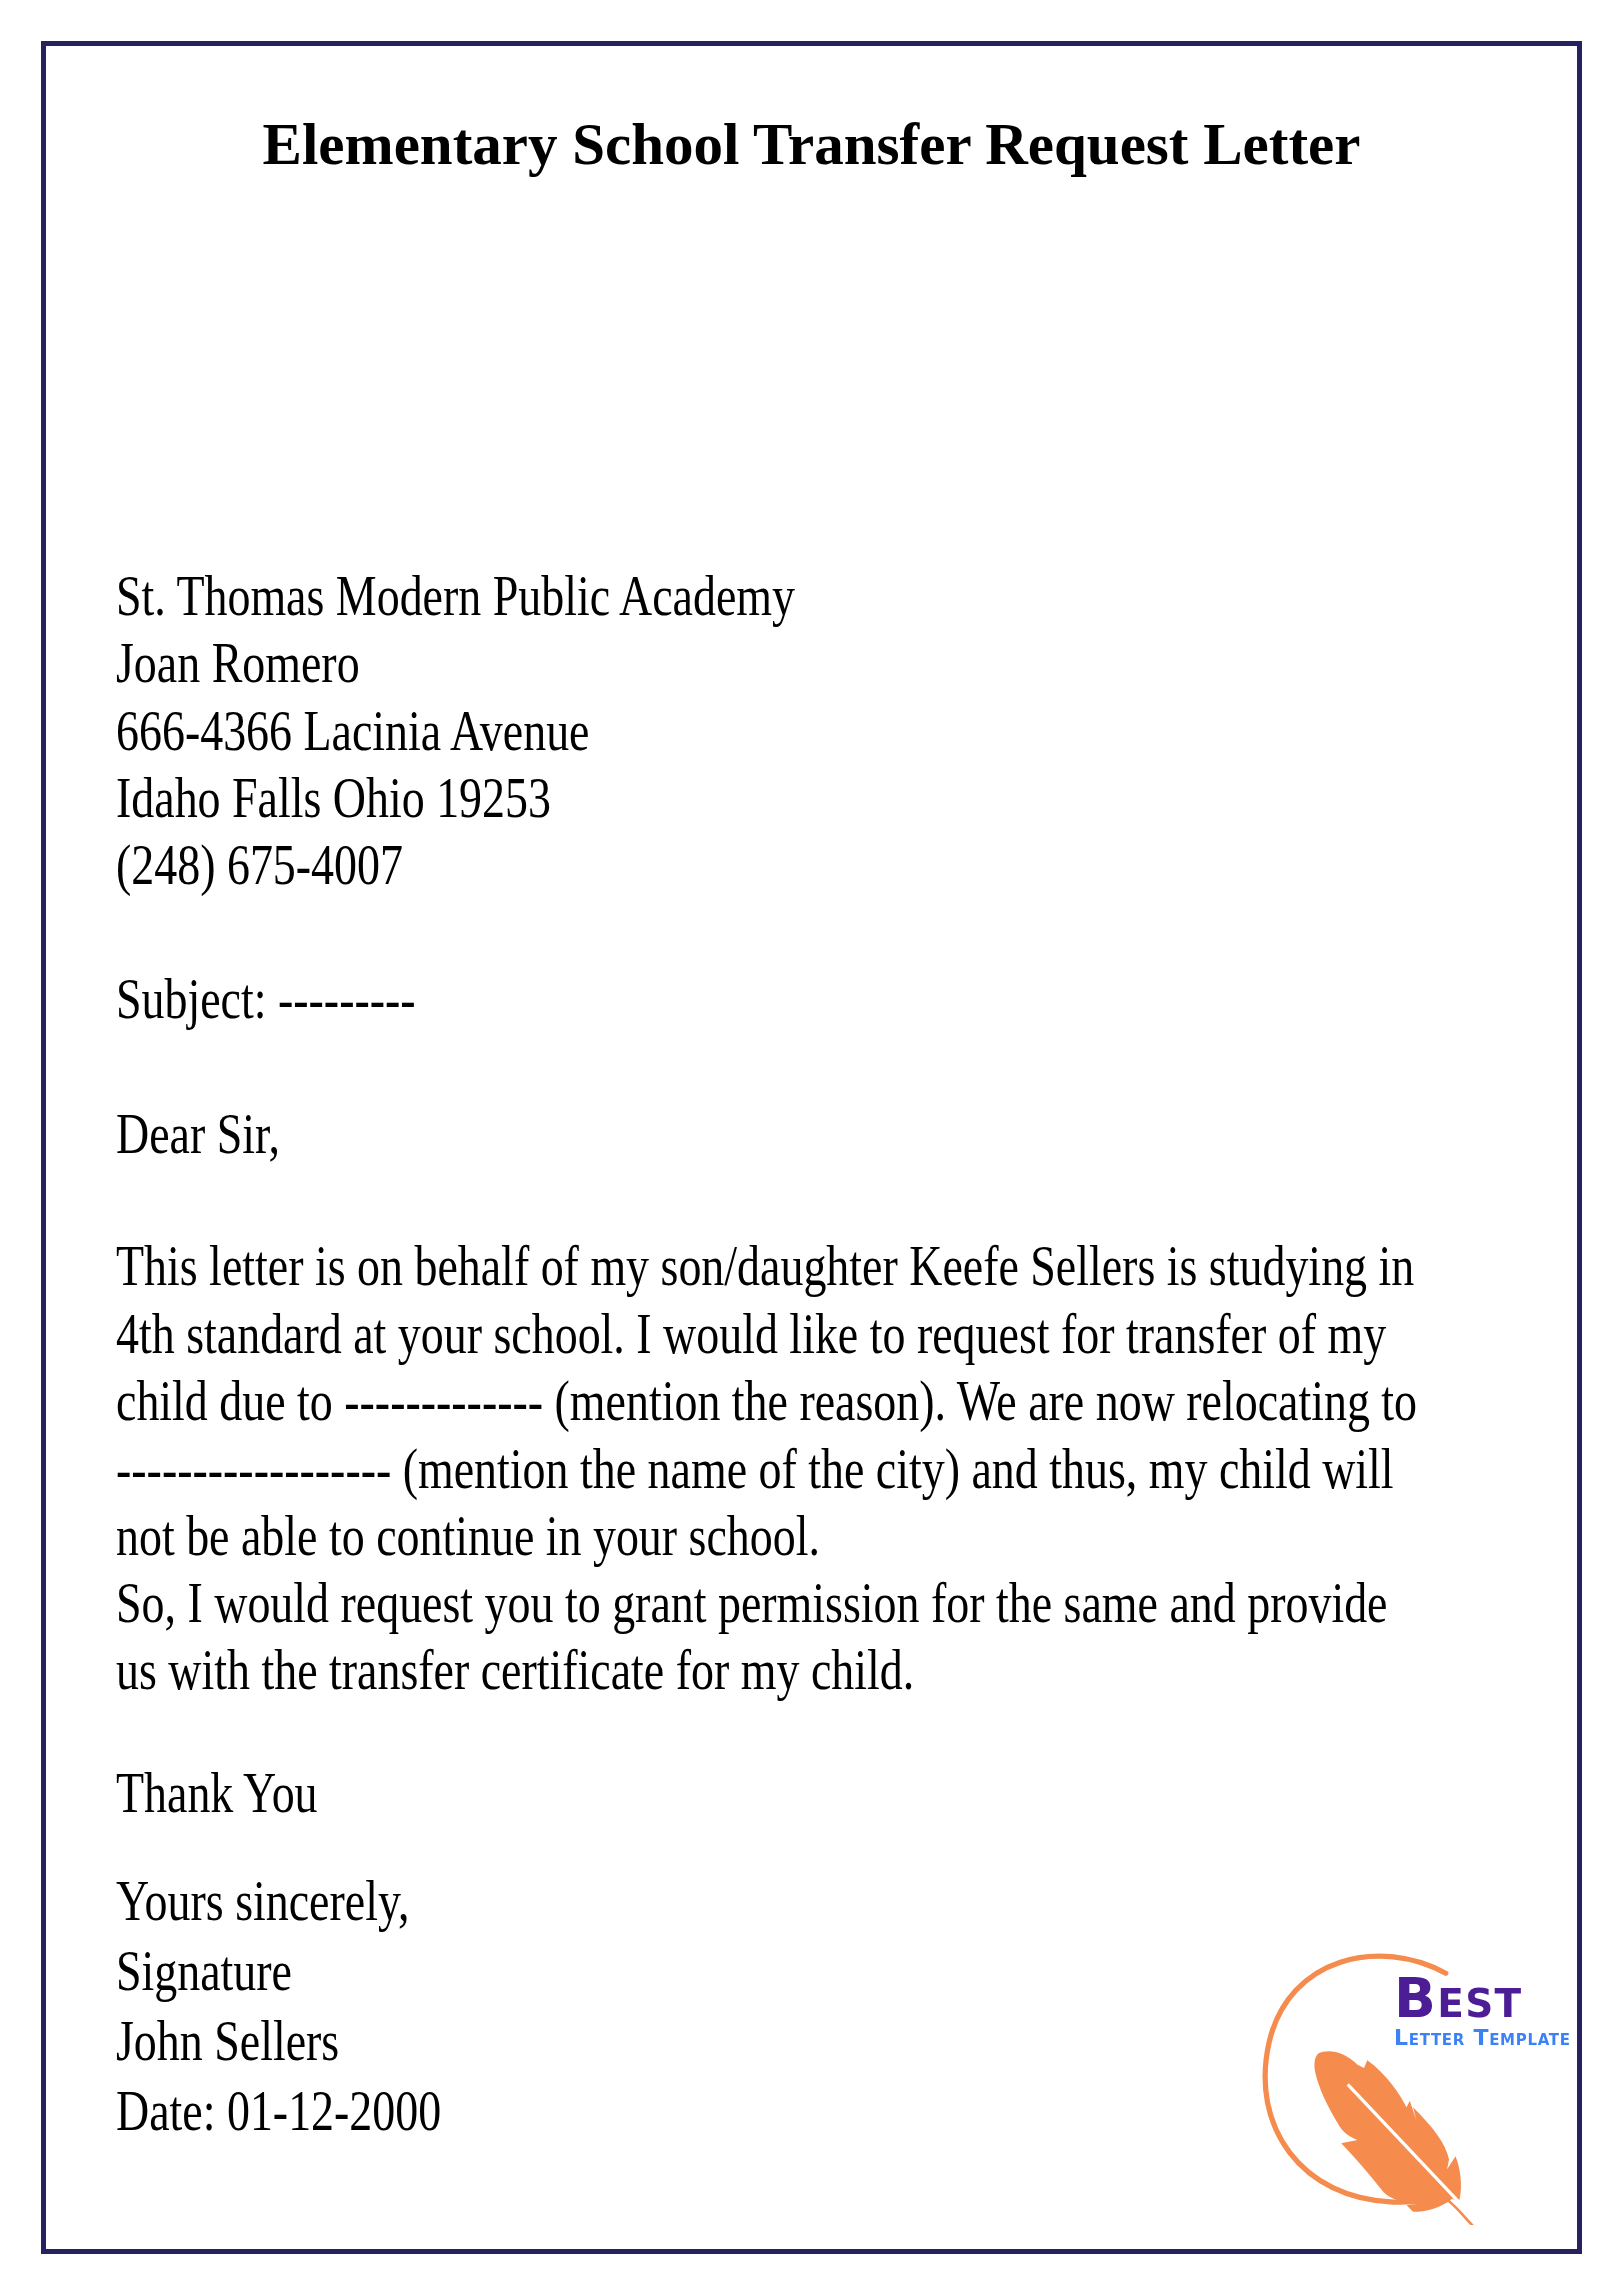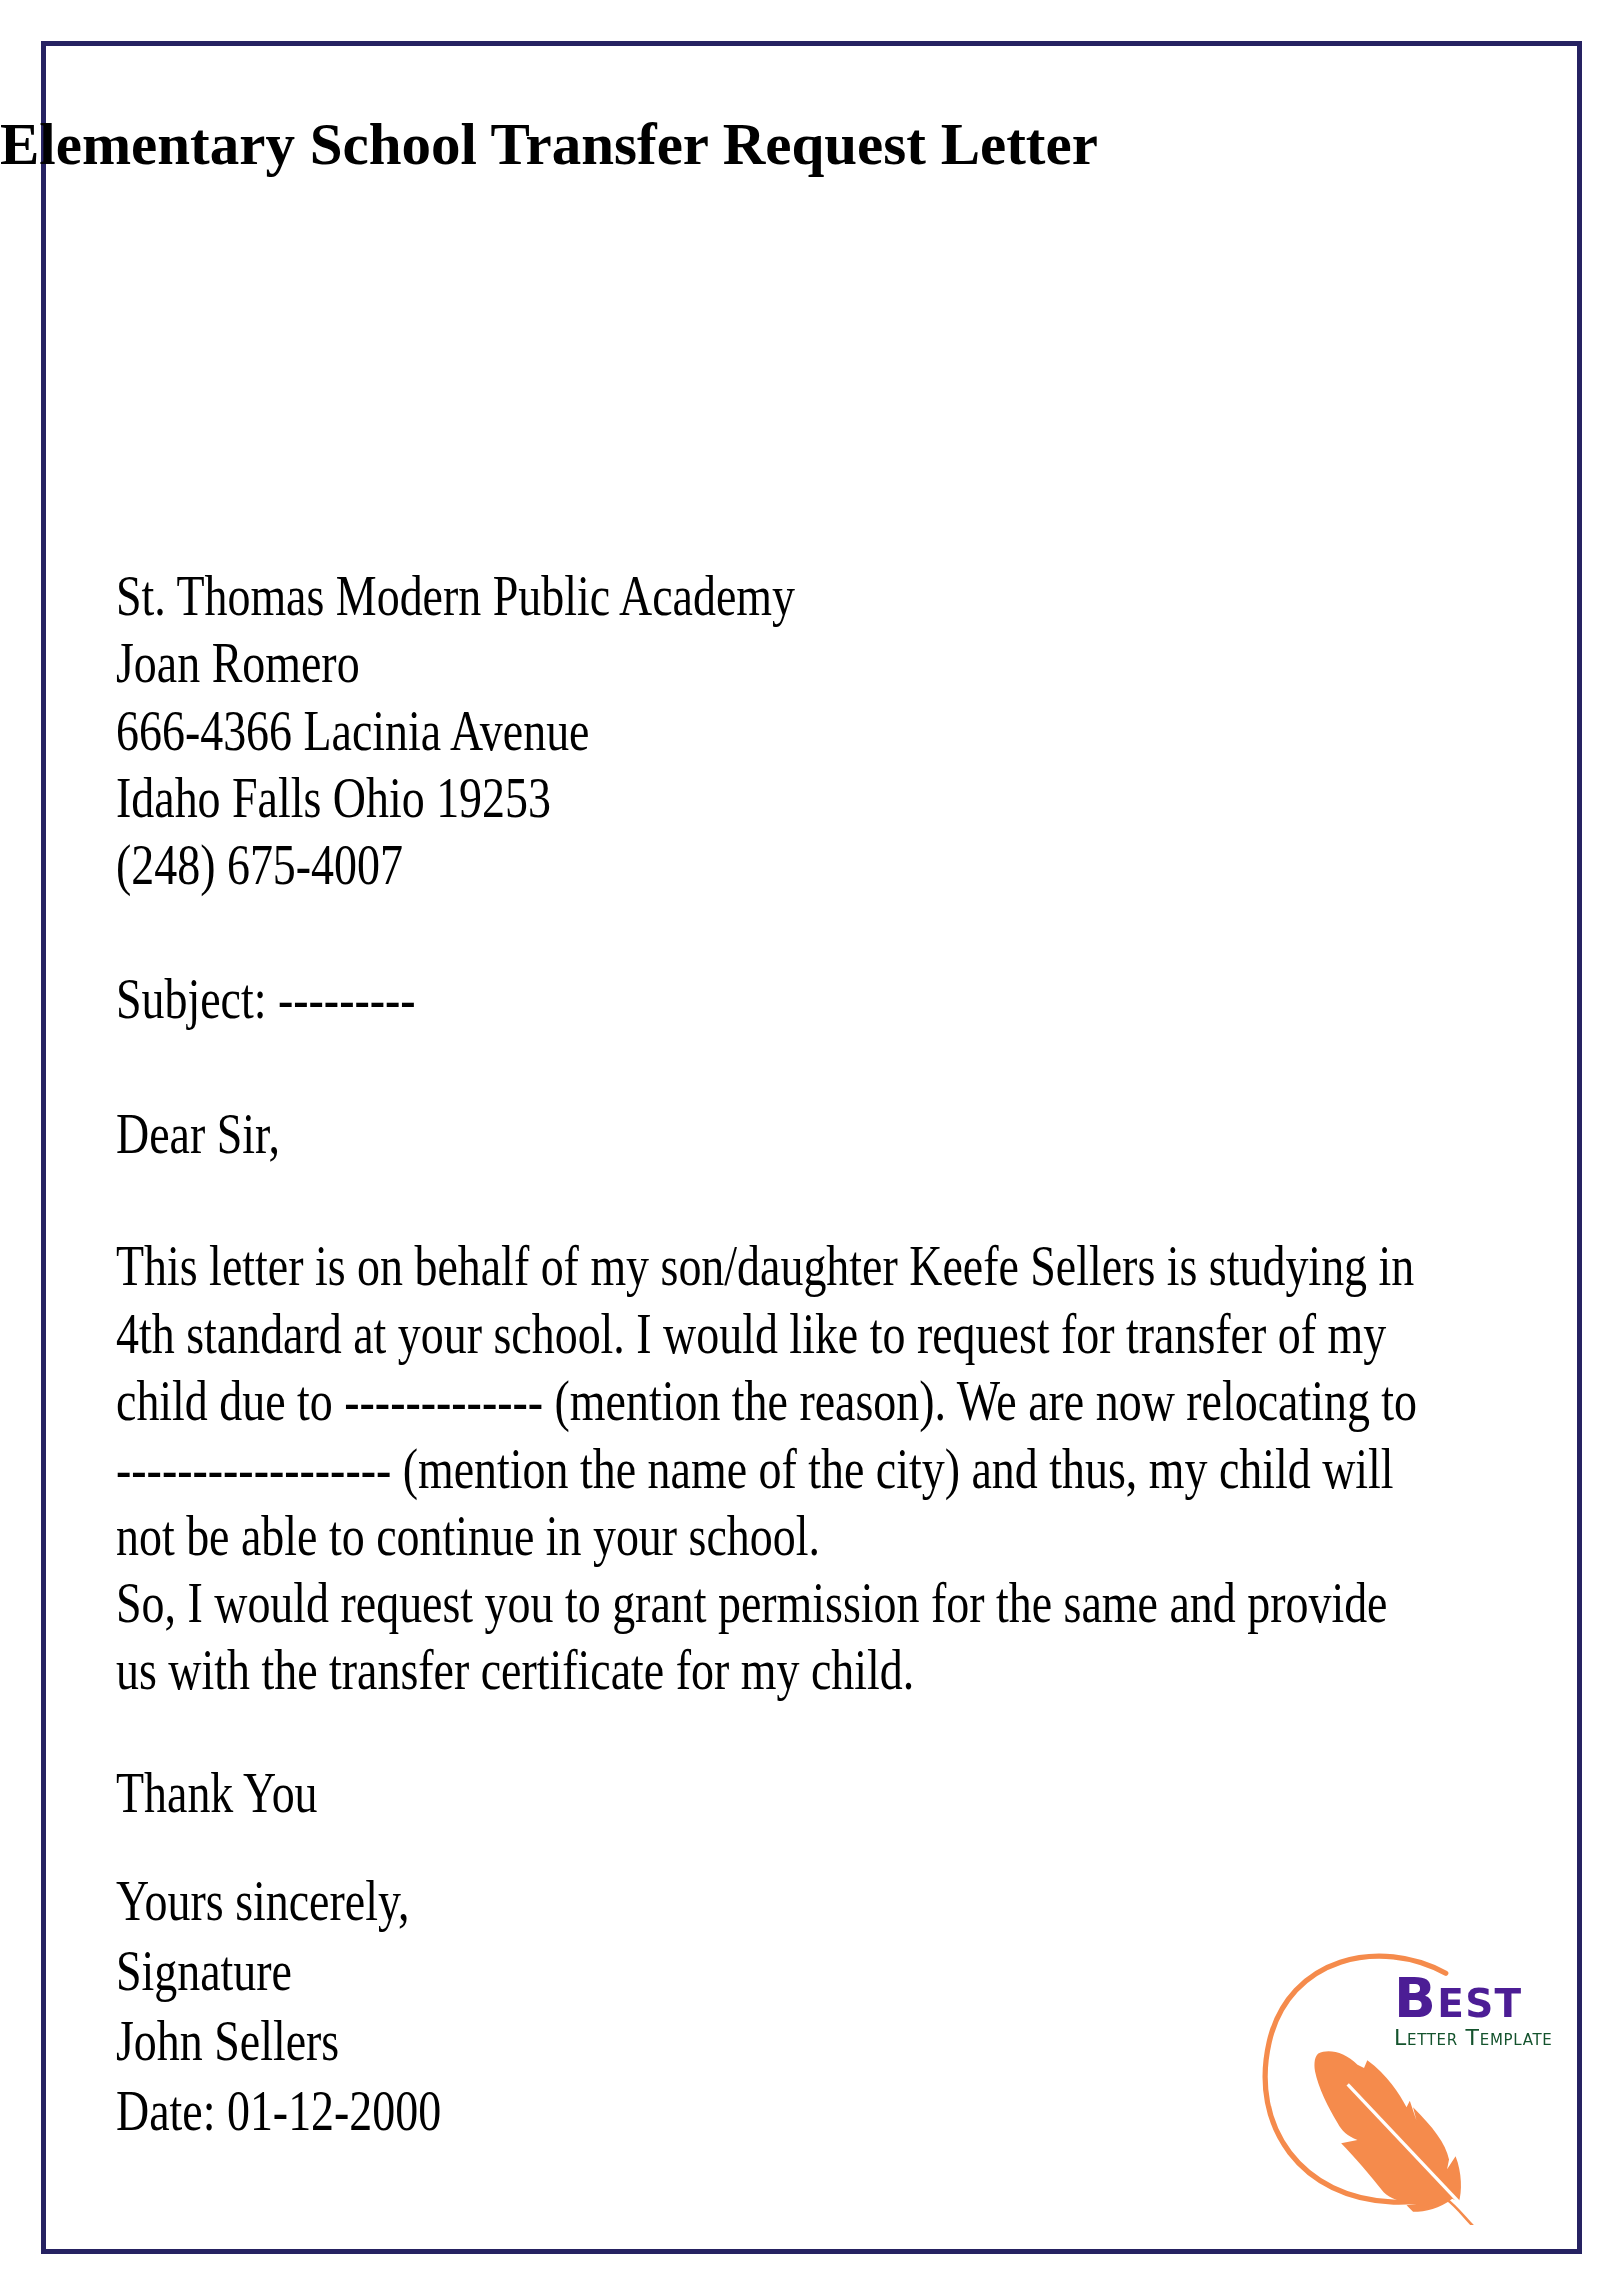--- a/index.html
+++ b/index.html
@@ -2,38 +2,38 @@
 <html style="font-size:10.5px"><head>
 <meta charset="utf-8">
 <style>
   html, body { margin: 0; padding: 0; background: #ffffff; }
   body { width: 1623px; height: 2295px; position: relative; overflow: hidden; }
   .frame {
     position: absolute; left: 41px; top: 41px; width: 1541px; height: 2213px;
     box-sizing: border-box; border: 5.9px solid #262262;
   }
   .title {
-    position: absolute; left: 0; top: 105px; width: 1623px; text-align: left;
+    position: absolute; left: 0; top: 105px; width: 1623px; text-align: center;
     font-family: "Liberation Serif", "DejaVu Serif", serif; font-weight: bold;
     font-size: 59px; line-height: 79px; color: #000; white-space: nowrap;
   }
   .line {
     position: absolute; left: 116px; height: 67px; line-height: 67px;
     font-family: "Liberation Serif", "DejaVu Serif", serif; font-size: 56px;
     color: #000; white-space: nowrap; transform: scaleX(0.82); transform-origin: left center;
   }
   .logo { position: absolute; left: 1230px; top: 1911px; width: 340px; height: 314px; }
   .logo-best {
     position: absolute; left: 164px; top: 60px; font-family: "DejaVu Sans", sans-serif;
     font-weight: bold; font-size: 55px; line-height: 55px; color: #4c1d95; white-space: nowrap;
     font-variant: small-caps; letter-spacing: 1.3px;
   }
   .logo-sub {
     position: absolute; left: 164px; top: 116px; font-family: "DejaVu Sans", sans-serif;
-    font-weight: normal; font-size: 22px; line-height: 22px; color: #14532d; white-space: nowrap;
+    font-weight: bold; font-size: 22px; line-height: 22px; color: #3b82f6; white-space: nowrap;
     font-variant: small-caps; letter-spacing: 0.7px;
   }
   .logo svg { position: absolute; left: 0; top: 0; }
 </style>
 </head>
 <body>
 
 <div class="frame"></div>
 
 <div class="title">Elementary School Transfer Request Letter</div>

